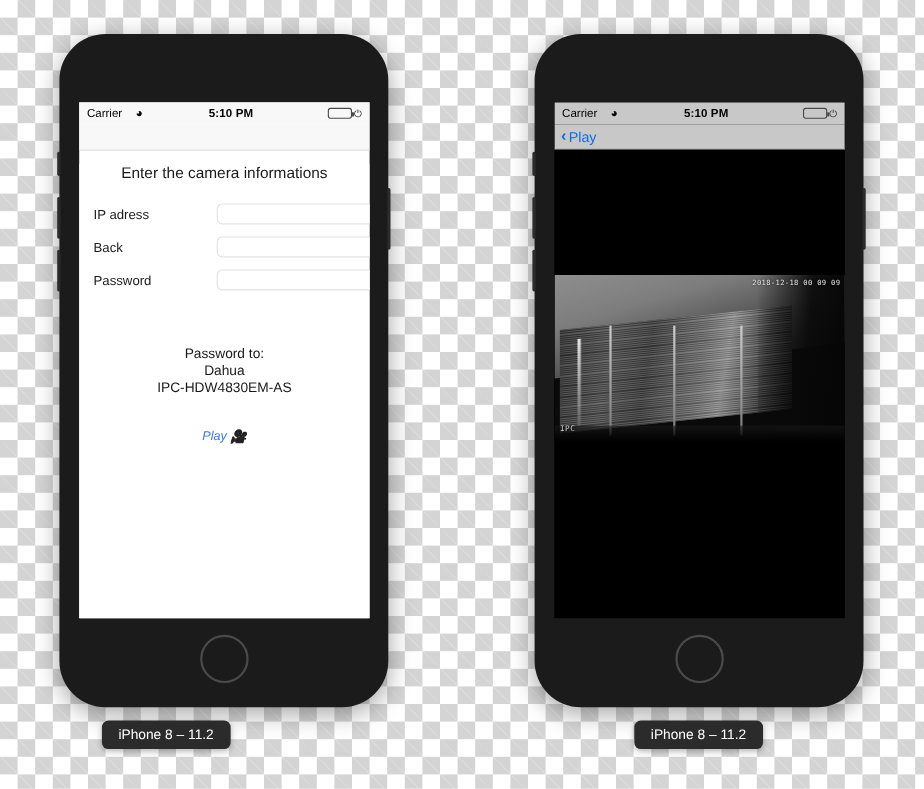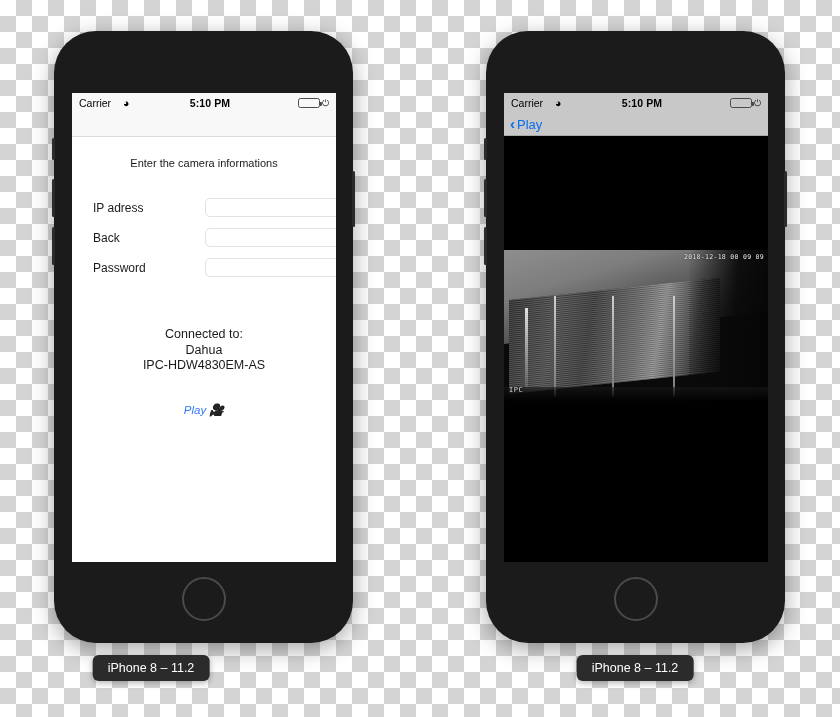--- a/index.html
+++ b/index.html
@@ -147,28 +147,28 @@
   }
 
   .form-screen {
     background: #ffffff;
     height: calc(100% - 44px);
     position: relative;
   }
 
   .screen-title {
     text-align: center;
-    font-size: 11px;
+    font-size: 14px;
     color: #1a1a1a;
+    margin-top: 12px;
+  }
+
+  .field-list {
     margin-top: 20px;
-  }
-
-  .field-list {
-    margin-top: 29px;
-    padding: 0 21px;
+    padding: 0 13px;
   }
   .field-row {
     display: flex;
     align-items: center;
     margin-bottom: 11px;
   }
   .field-label {
     font-size: 12px;
     color: #1a1a1a;
     width: 112px;
@@ -384,21 +384,21 @@
             <span class="field-label">Back</span>
             <input class="field-input" type="text" value="" style="">
           </div>
           <div class="field-row">
             <span class="field-label">Password</span>
             <input class="field-input" type="text" value="" style="">
           </div>
         </div>
 
         <div class="connected-block">
-          <div>Connected to:</div>
+          <div>Password to:</div>
           <div>Dahua</div>
           <div>IPC-HDW4830EM-AS</div>
         </div>
 
         <div class="play-row">
           <span class="play-link">
             <span>Play</span>
             <span class="play-icon">🎥</span>
           </span>
         </div>

